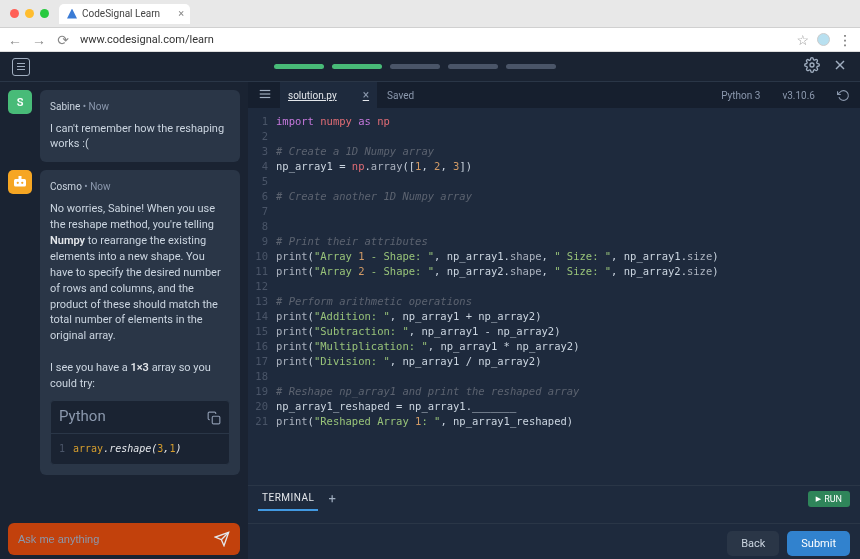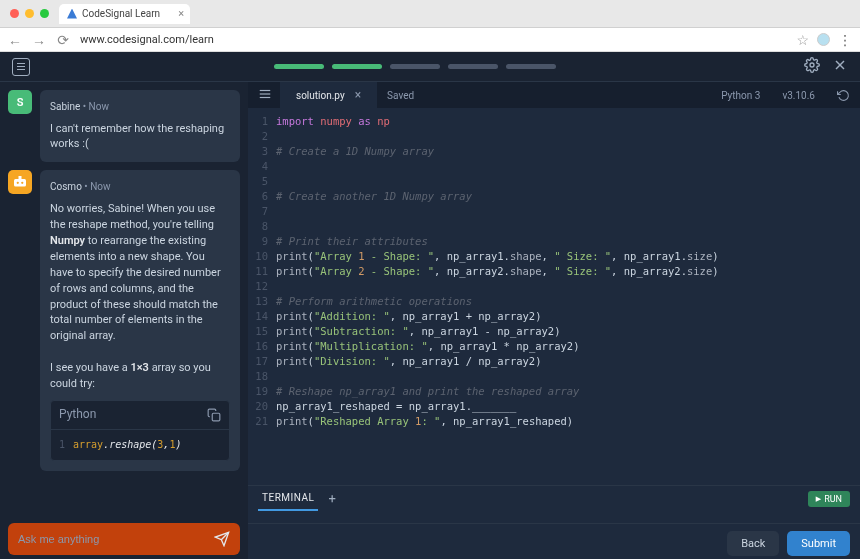--- a/index.html
+++ b/index.html
@@ -37,35 +37,35 @@
 .msg { display: flex; gap: 8px; }
 .avatar { width: 24px; height: 24px; border-radius: 5px; flex-shrink: 0; display:flex;align-items:center;justify-content:center;font-size:11px;font-weight:600;}
 .av-s { background: #48bb78; color:#fff;}
 .av-c { background: #f6a623; }
 .bubble { background: #2a3647; border-radius: 6px; padding: 10px; font-size: 11px; line-height: 1.45; flex: 1; color: #cbd5e0;}
 .msg-head { color: #8b98ad; font-size: 10px; margin-bottom: 6px;}
 .msg-head .name{color:#cbd5e0;}
 .msg-text {}
 .msg-text b { color: #e4e7eb; font-weight: 600; }
 .code-block-chat { background: #1a2332; border-radius: 4px; margin-top: 8px; border:1px solid #2a3647;}
-.cb-head { display:flex; justify-content:space-between; align-items:center; padding:5px 8px; font-size:12px; color:#8b98ad;border-bottom:1px solid #2a3647;}
+.cb-head { display:flex; justify-content:space-between; align-items:center; padding:5px 8px; font-size:15px; color:#8b98ad;border-bottom:1px solid #2a3647;}
 .copy-ic{width:14px;height:14px;cursor:pointer;color:#8b98ad;}
 .cb-body { padding:8px; font-family: Menlo, monospace; font-size:10px; display:flex; gap:8px;}
 .cb-ln{color:#4a5568;}
 .cb-code .c1{color:#e4e7eb;font-style:italic;}.cb-code .c2{color:#d69e2e;}
 
 .chat-input { margin-top:auto; display:flex; align-items:center; background:#c2410c; border-radius:6px; padding:8px 10px; }
 .chat-input input { flex:1; background:none; border:none; color:#cbd5e0; font-size:11px; outline:none;}
 .chat-input input::placeholder{color:#8b98ad;}
 .send-ic{width:16px;height:16px;cursor:pointer;color:#e4e7eb;}
 
 .editor-pane { flex: 1; display: flex; flex-direction: column; background: #1e2a3d; min-width:0;}
 .ed-tabs { height: 26px; display: flex; align-items: center; background: #161f2e; font-size: 10px; color: #8b98ad; padding:0 10px;}
 .menu-ic{width:14px;cursor:pointer;margin-right:8px;color:#a0aec0;}
-.file-tab { display:flex;align-items:center;gap:6px; padding:0 16px;height:100%;background:#1e2a3d;color:#e4e7eb;}
+.file-tab { display:flex;align-items:center;gap:22px; padding:0 8px;height:100%;background:#1e2a3d;color:#e4e7eb;text-decoration:underline;}
 .file-tab .fx{cursor:pointer;font-size:12px;color:#8b98ad;margin-left:4px;}
 .saved{margin-left:10px;color:#8b98ad;}
 .lang-info{margin-left:auto;display:flex;gap:22px;align-items:center;}
 .hist-ic{width:13px;height:13px;}
 
 .code-area { flex:1; overflow:auto; font-family: Menlo, Consolas, monospace; font-size: 10.5px; line-height: 15px; padding: 6px 0;}
 .code-line { display:flex;}
 .ln { width: 28px; text-align: right; color: #4a5568; padding-right: 8px; flex-shrink:0; user-select:none;}
 .cd { white-space: pre; color: #cbd5e0;}
 .kw{color:#c678dd;}.mod{color:#e06c75;}.fn{color:#abb2bf;}.num{color:#d19a66;}.str{color:#98c379;}.cm{color:#5c6370;font-style:italic;}
@@ -228,20 +228,21 @@
           <div class="code-line">
             <span class="ln">2</span>
             <span class="cd"></span>
           </div>
           <div class="code-line">
             <span class="ln">3</span>
             <span class="cd"><span class="cm"># Create a 1D Numpy array</span></span>
           </div>
           <div class="code-line">
             <span class="ln">4</span>
+            <span class="cd">np_array1 = <span class="mod">np</span>.<span class="fn">array</span>([<span class="num">1</span>, <span class="num">2</span>, <span class="num">3</span>])</span>
           </div>
           <div class="code-line">
             <span class="ln">5</span>
             <span class="cd"></span>
           </div>
           <div class="code-line">
             <span class="ln">6</span>
             <span class="cd"><span class="cm"># Create another 1D Numpy array</span></span>
           </div>
           <div class="code-line">

